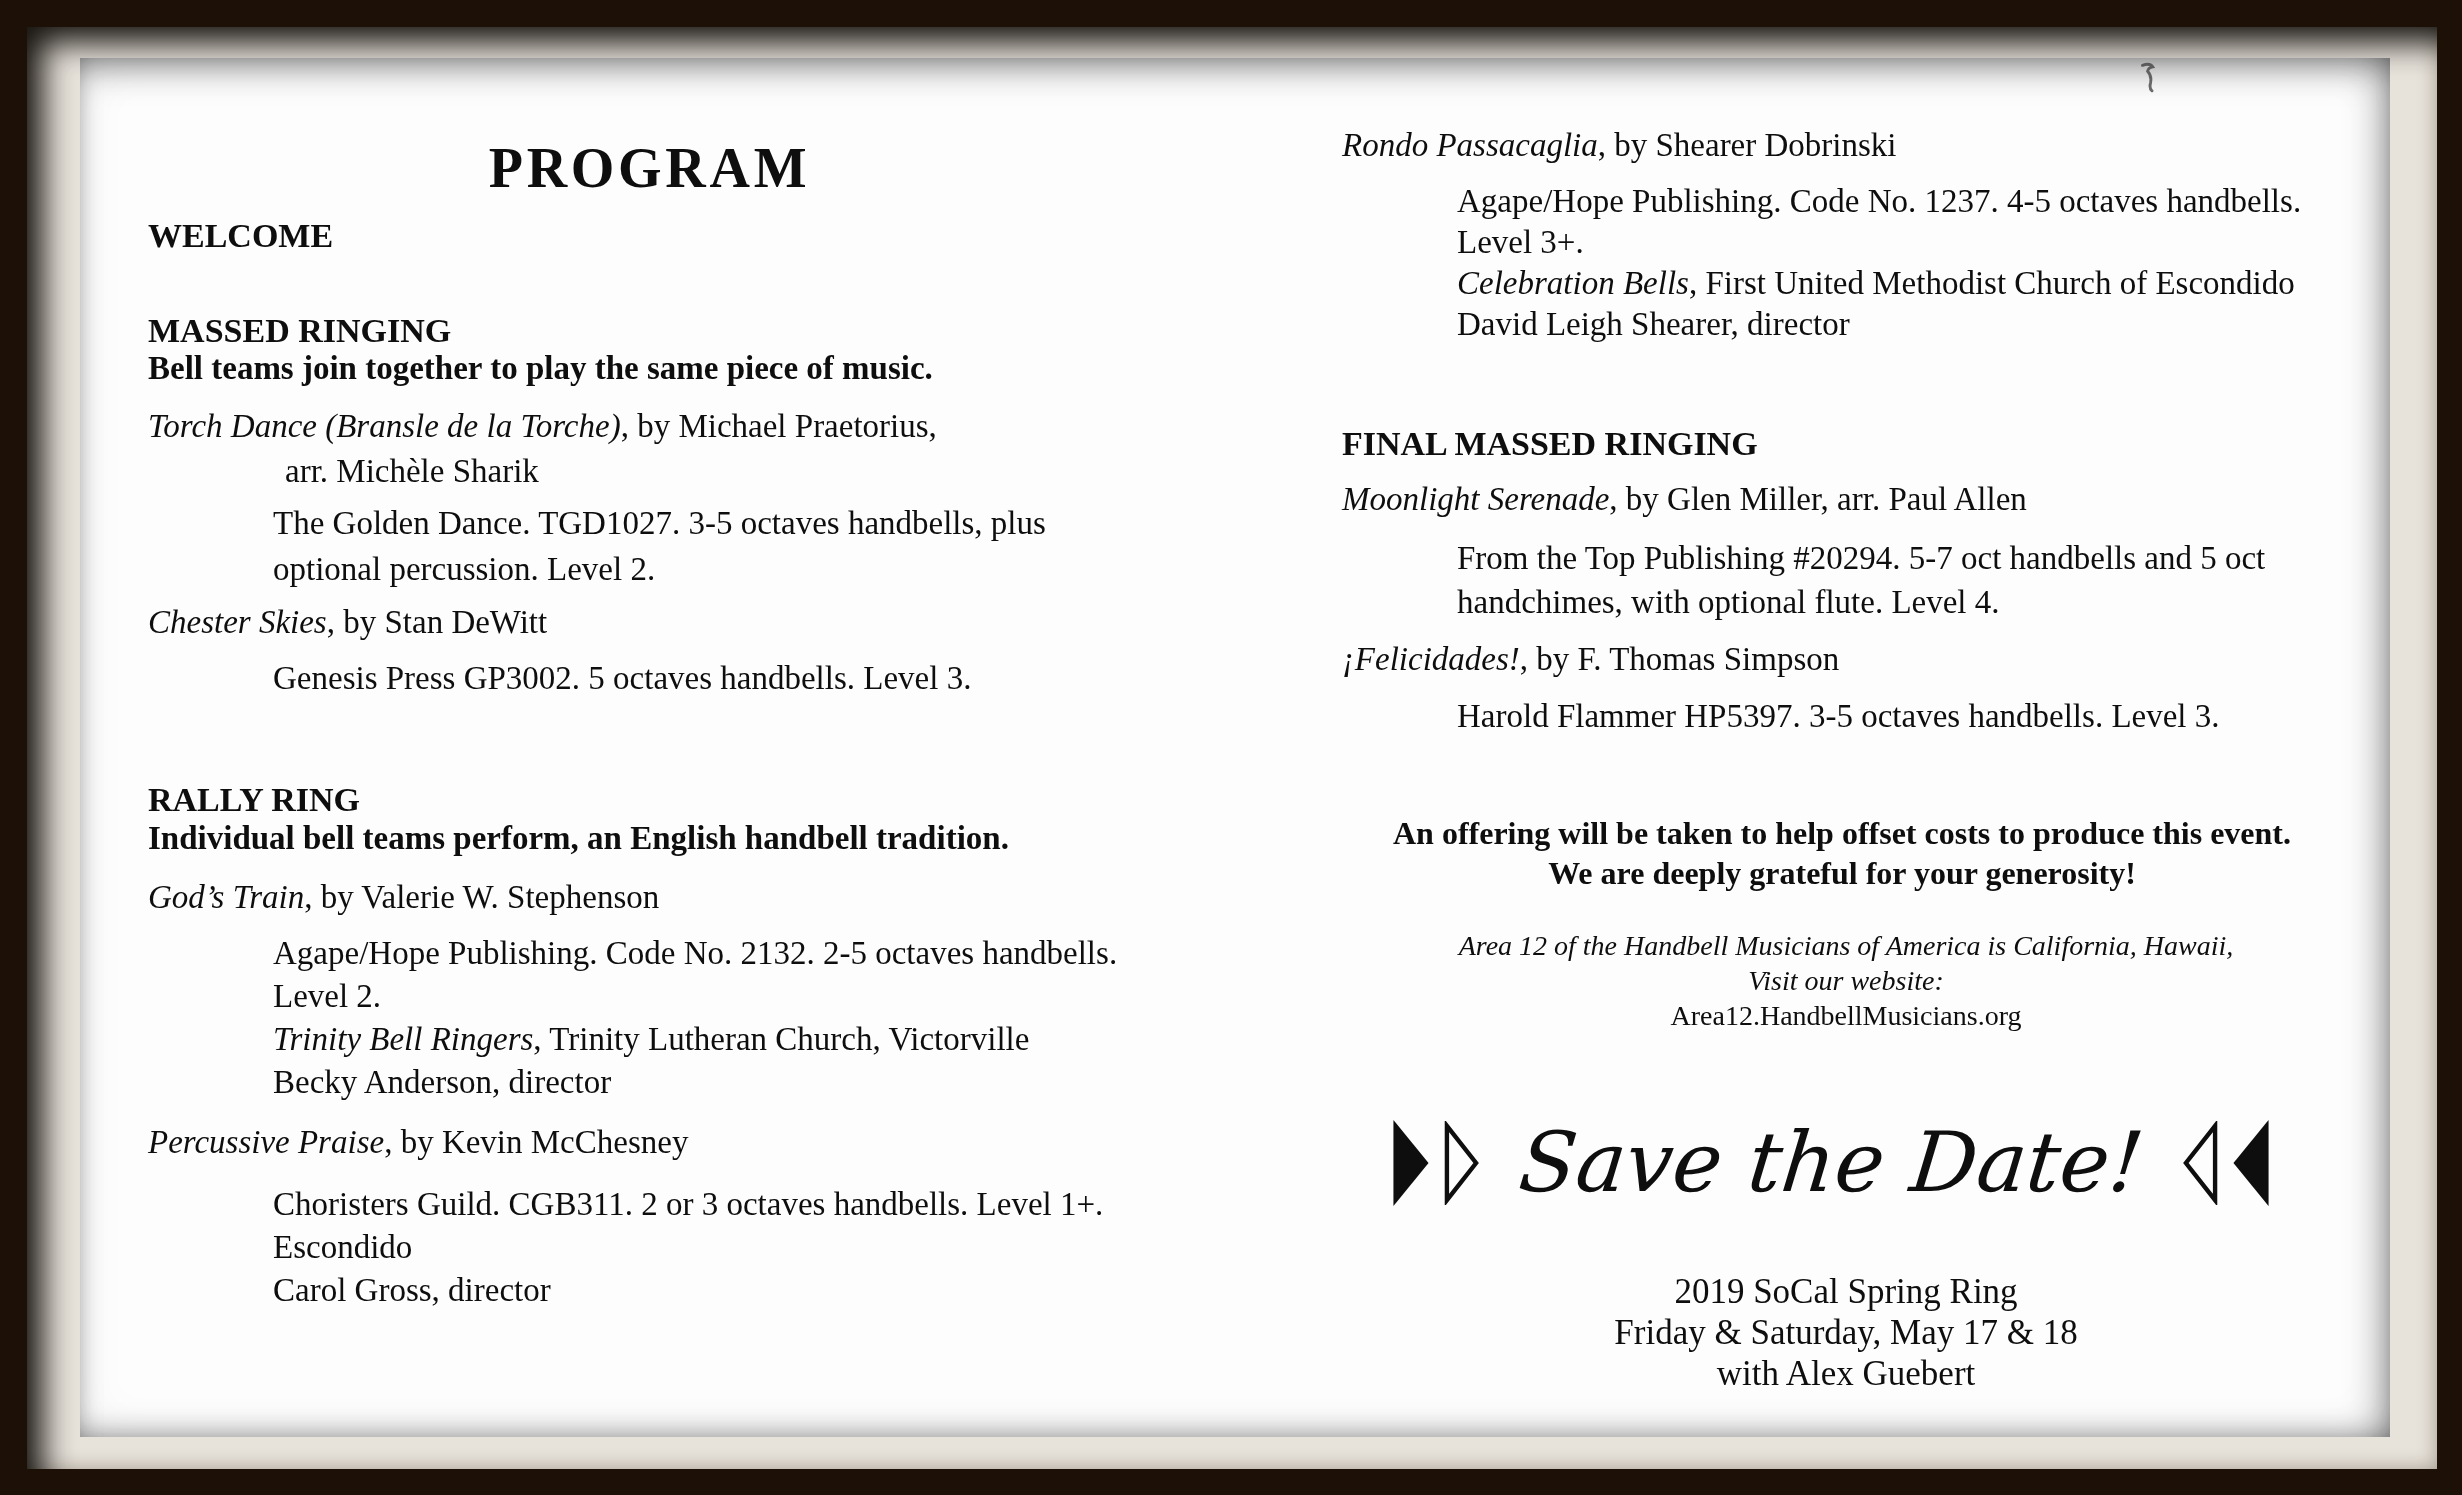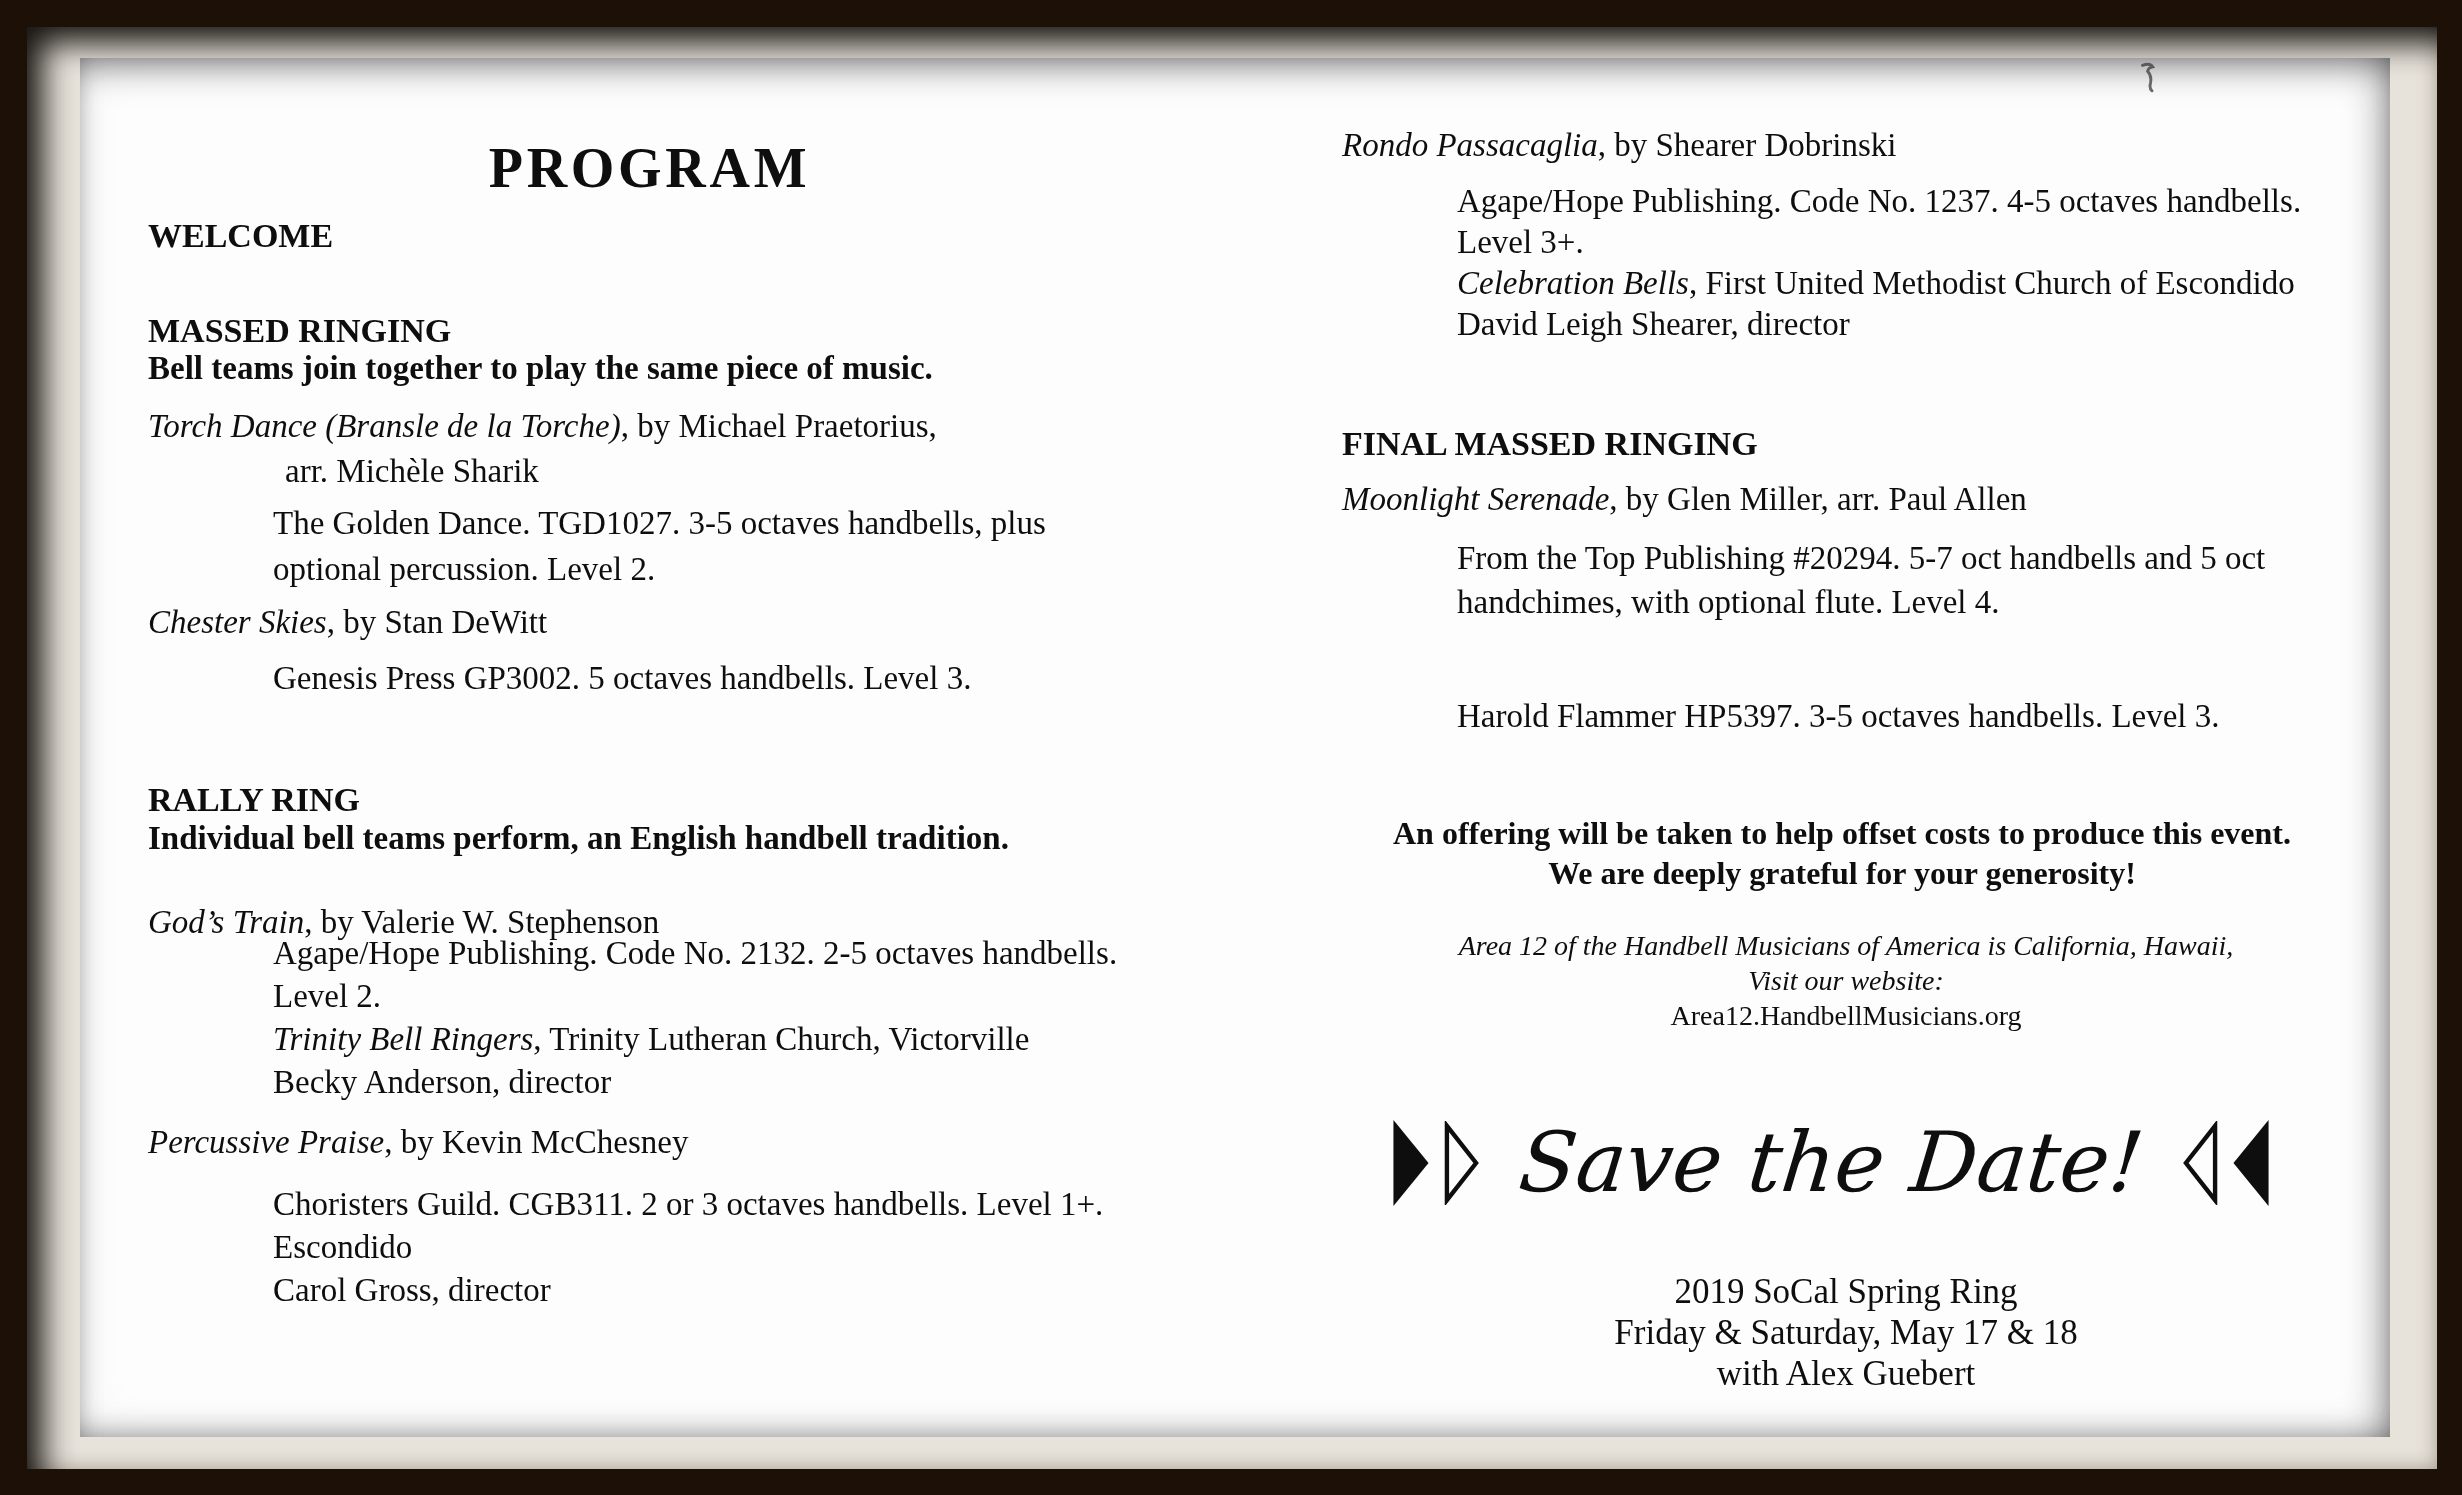--- a/index.html
+++ b/index.html
@@ -82,21 +82,21 @@
     </div>
 
     <div class="blk" style="left:68px; top:543px;">
       <span class="it">Chester Skies</span><span>, by Stan DeWitt</span>
     </div>
     <div class="blk" style="left:193px; top:599px;">Genesis Press GP3002. 5 octaves handbells. Level 3.</div>
 
     <div class="blk heading" style="left:68px; top:720px;">RALLY RING</div>
     <div class="blk sub" style="left:68px; top:759px;">Individual bell teams perform, an English handbell tradition.</div>
 
-    <div class="blk" style="left:68px; top:818px;margin-top:25px;">
+    <div class="blk" style="left:68px; top:818px;">
       <span class="it">God’s Train</span><span>, by Valerie W. Stephenson</span>
     </div>
     <div class="blk" style="left:193px; top:874px; line-height:43px;">
       <div>Agape/Hope Publishing. Code No. 2132. 2-5 octaves handbells.</div>
       <div>Level 2.</div>
       <div><span class="it">Trinity Bell Ringers</span><span>, Trinity Lutheran Church, Victorville</span></div>
       <div>Becky Anderson, director</div>
     </div>
 
     <div class="blk" style="left:68px; top:1063px;">
@@ -121,20 +121,23 @@
     <div class="blk heading" style="left:1262px; top:364px;">FINAL MASSED RINGING</div>
 
     <div class="blk" style="left:1262px; top:420px;">
       <span class="it">Moonlight Serenade</span><span>, by Glen Miller, arr. Paul Allen</span>
     </div>
     <div class="blk" style="left:1377px; top:478px; line-height:44px;">
       <div>From the Top Publishing #20294. 5-7 oct handbells and 5 oct</div>
       <div>handchimes, with optional flute. Level 4.</div>
     </div>
 
+    <div class="blk" style="left:1262px; top:580px;">
+      <span class="it">¡Felicidades!</span><span>, by F. Thomas Simpson</span>
+    </div>
     <div class="blk" style="left:1377px; top:637px;">Harold Flammer HP5397. 3-5 octaves handbells. Level 3.</div>
 
     <div class="blk center" style="left:1224px; top:755px; width:1076px; line-height:40px; font-size:32px; font-weight:bold;">
       <div>An offering will be taken to help offset costs to produce this event.</div>
       <div>We are deeply grateful for your generosity!</div>
     </div>
 
     <div class="blk center" style="left:1239px; top:870px; width:1054px; line-height:35px; font-size:28px;">
       <div class="it">Area 12 of the Handbell Musicians of America is California, Hawaii,</div>
       <div class="it">Visit our website:</div>

